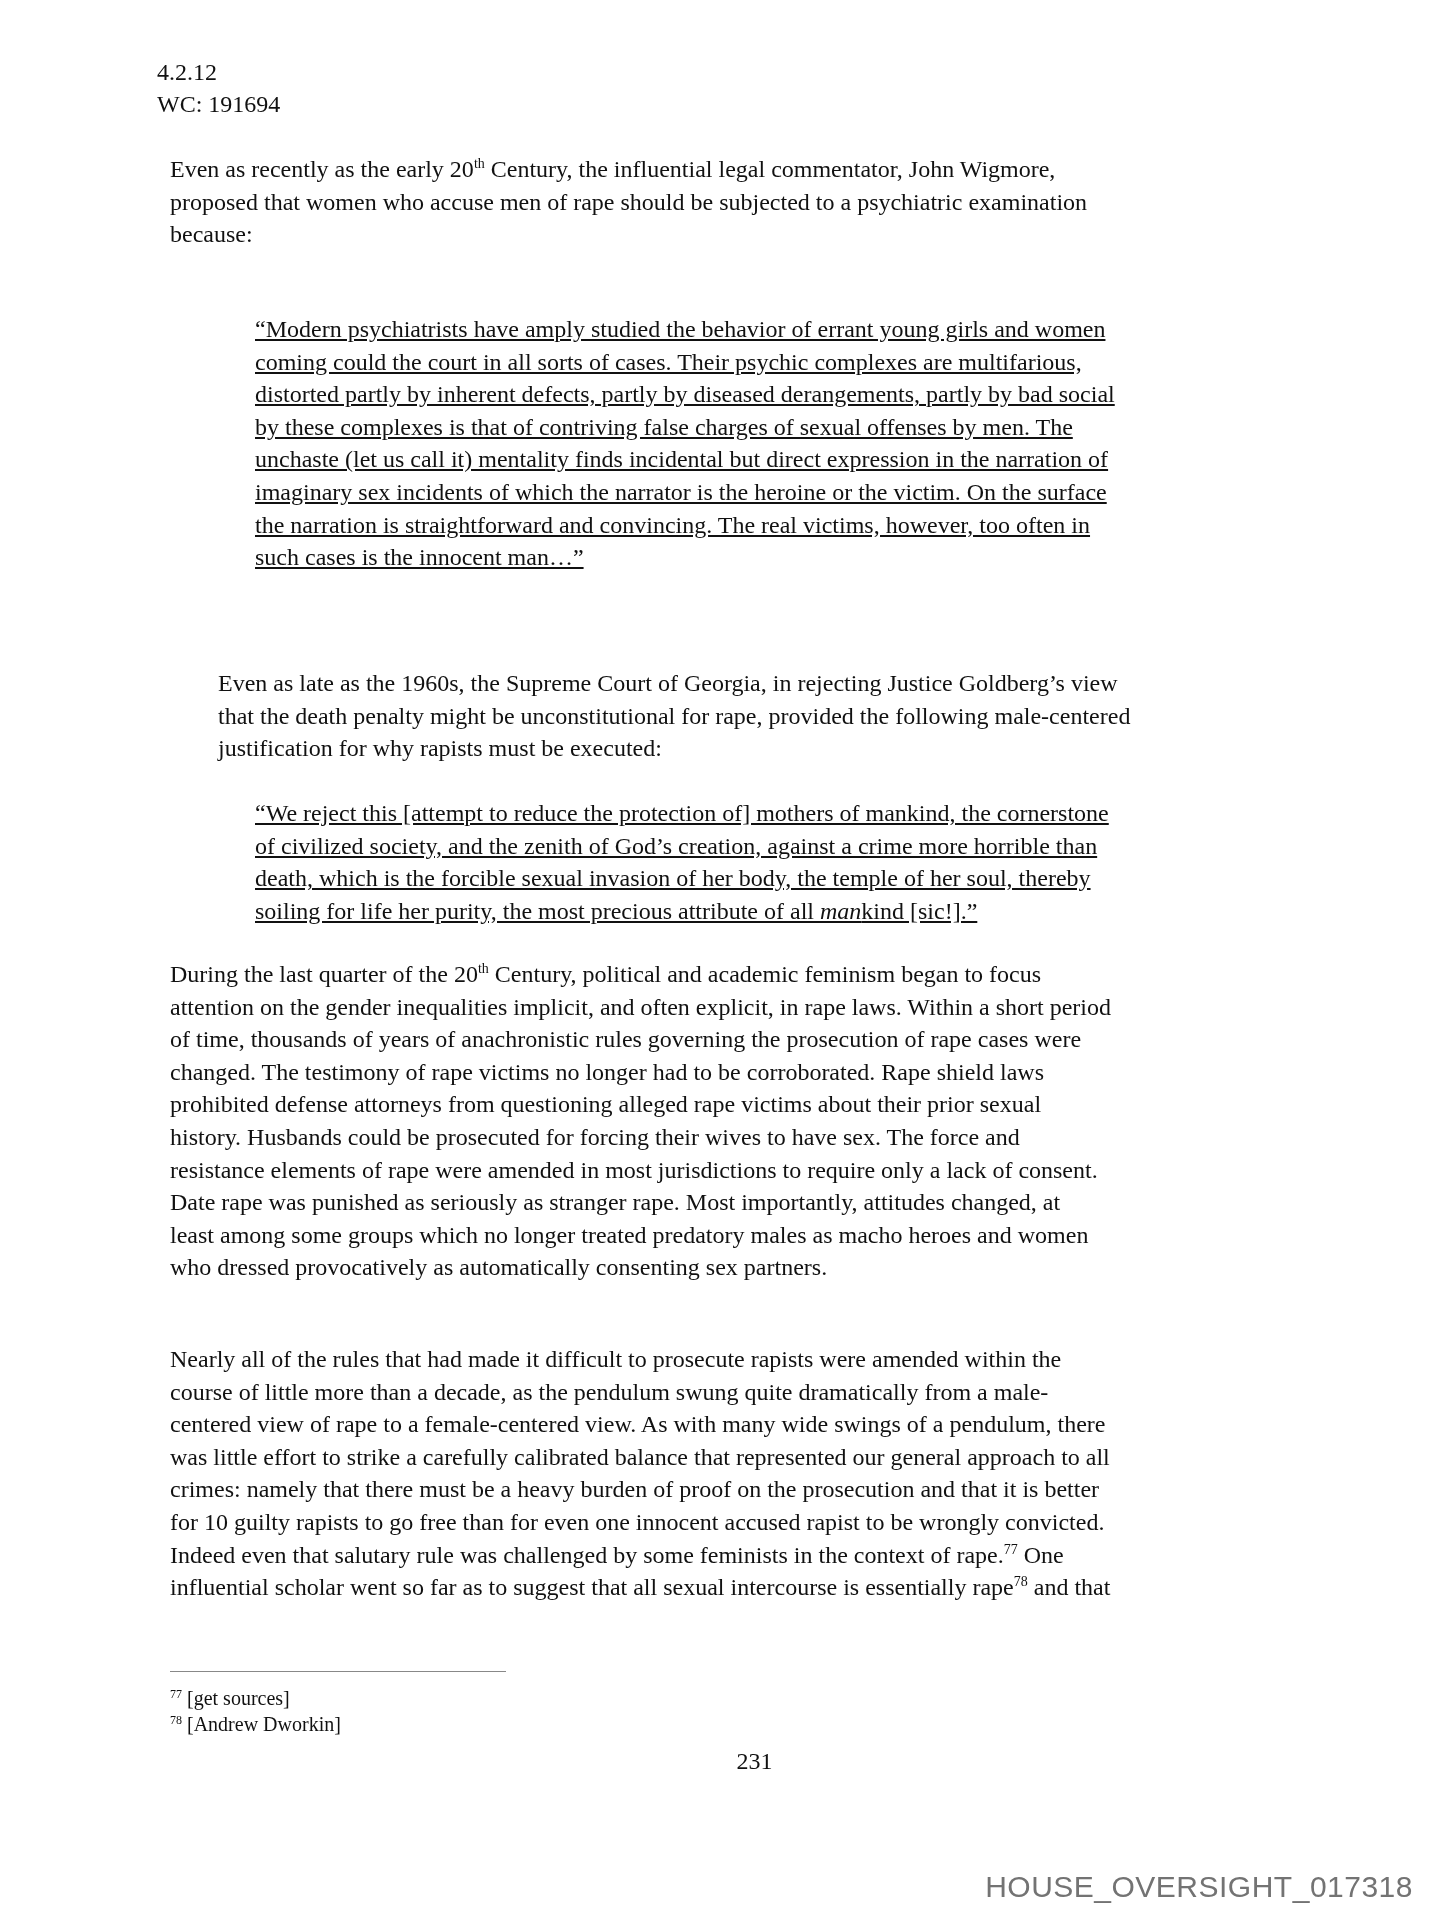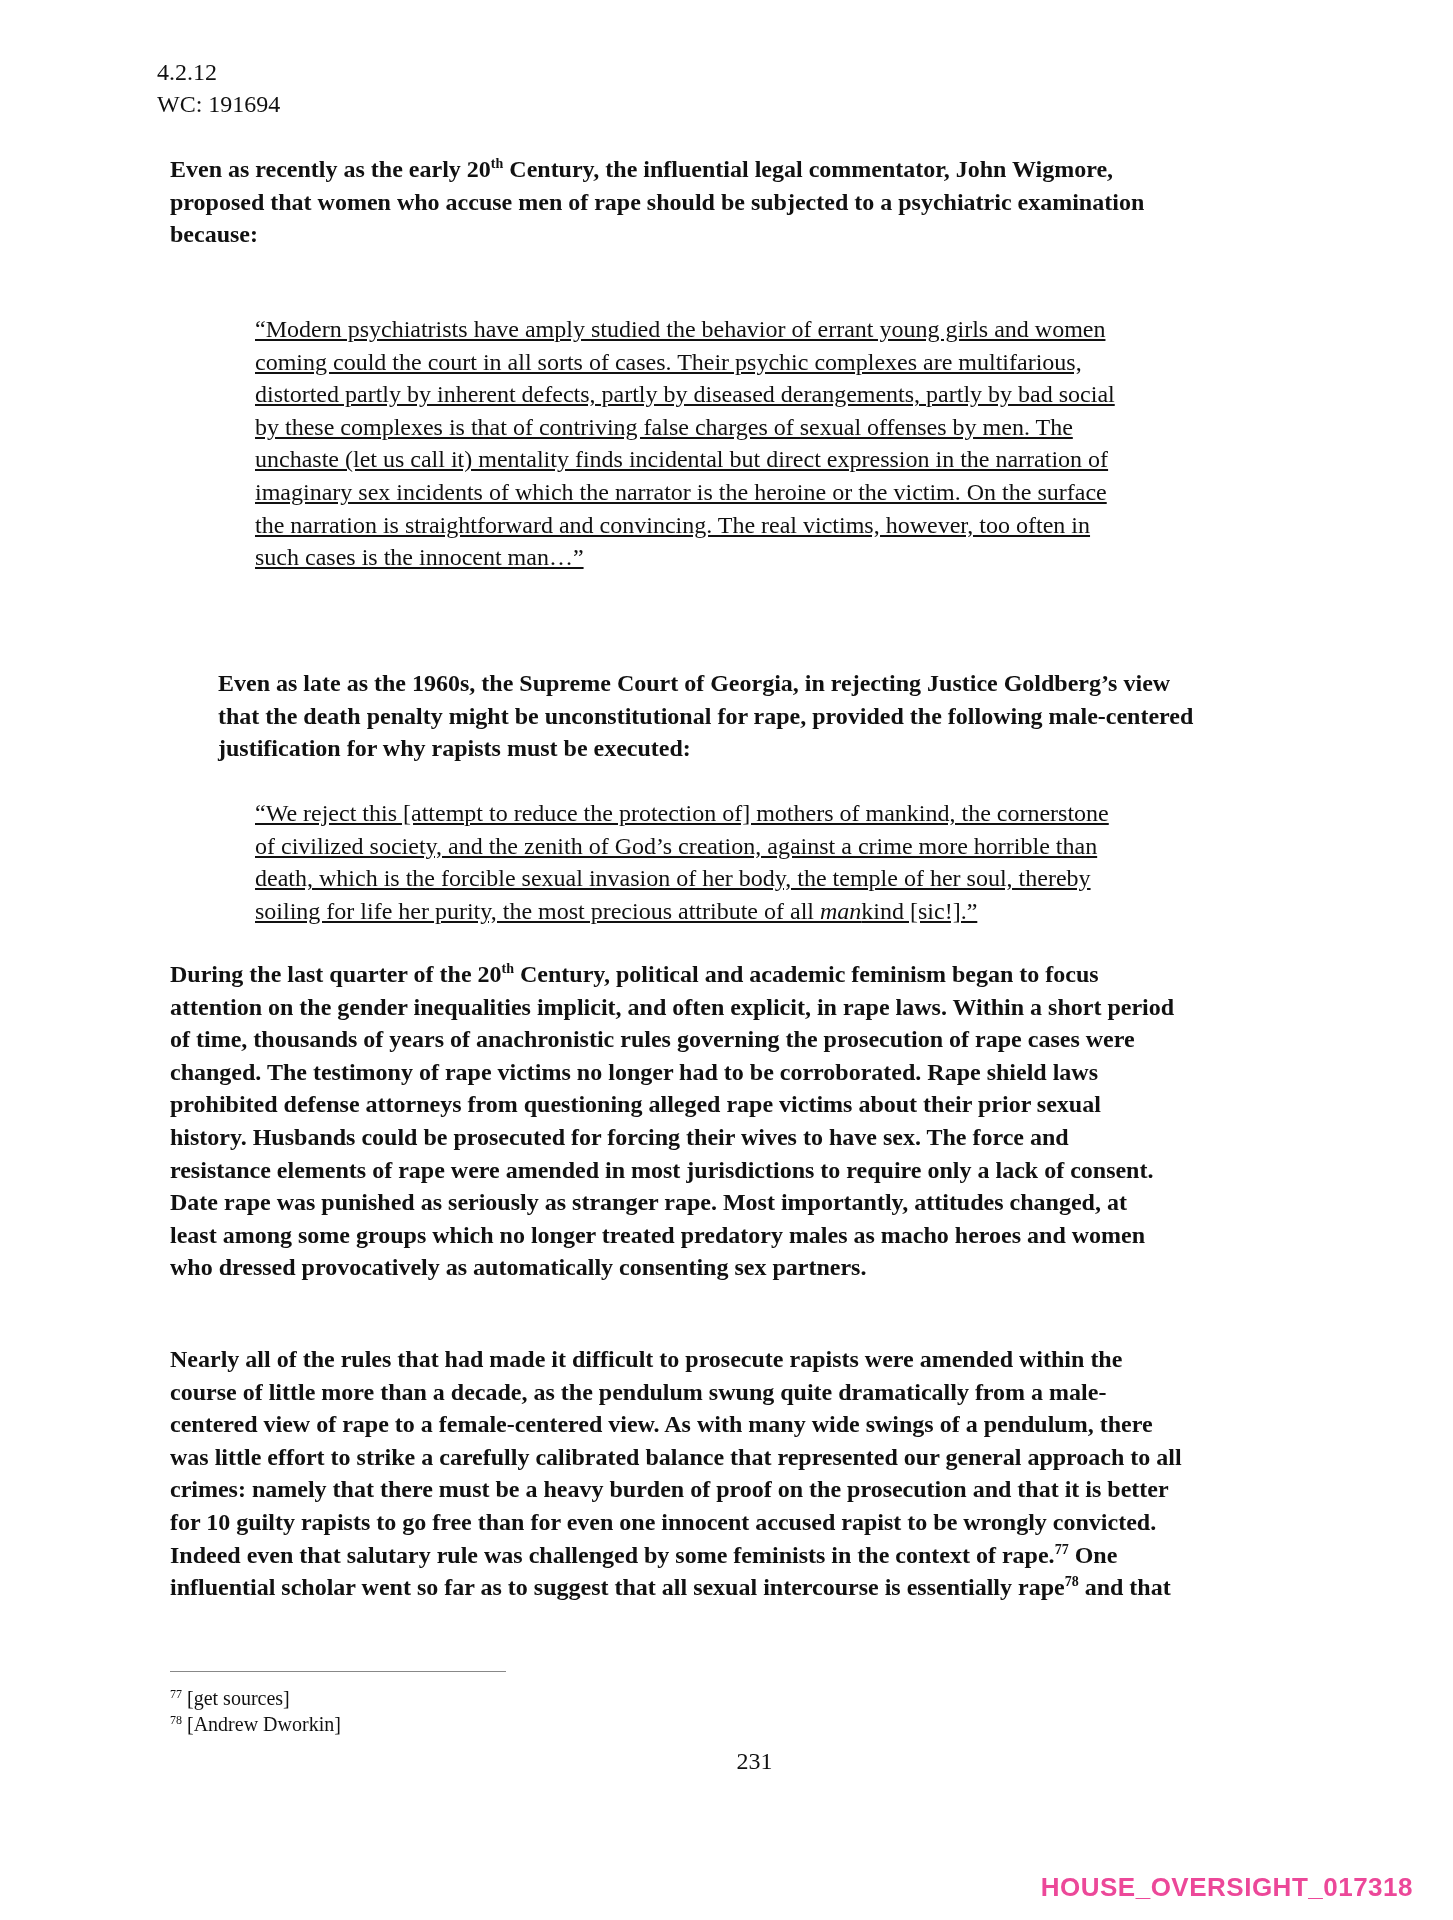--- a/index.html
+++ b/index.html
@@ -1,28 +1,28 @@
 <!DOCTYPE html>
 <html><head>
 <meta charset="utf-8">
 <style>
   html, body { margin: 0; padding: 0; background: #ffffff; }
   body { width: 1453px; height: 1920px; position: relative; overflow: hidden; color: #111; }
   .page { position: absolute; left: 0; top: 0; width: 1453px; height: 1920px; font-family: "Liberation Serif", serif; font-size: 24px; line-height: 32.6px; }
   .header { position: absolute; left: 157px; top: 56px; }
   .header div { line-height: 32px; }
-  .para { position: absolute; left: 170px; width: 1120px; font-weight: bold; }
+  .para { position: absolute; left: 170px; width: 1120px; }
   .quote { position: absolute; left: 255px; width: 1010px; text-decoration: underline; }
   .line { white-space: nowrap; display: block; }
   sup { font-size: 14px; line-height: 0; vertical-align: 9px; }
   .fn-rule { position: absolute; left: 170px; top: 1671px; width: 336px; height: 1px; background: #888; }
   .footnotes { position: absolute; left: 170px; top: 1685px; font-size: 20px; line-height: 26px; }
   .footnotes sup { font-size: 12px; vertical-align: 7px; }
   .page-number { position: absolute; left: 0; width: 1453px; top: 1745px; text-align: center; margin-left: 28px; }
-  .bates { position: absolute; right: 40px; top: 1871px; font-family: "Liberation Sans", sans-serif; font-size: 26px; letter-spacing: 0.5px; color: #ec4899; font-weight: bold; }
+  .bates { position: absolute; right: 40px; top: 1871px; font-family: "Liberation Sans", sans-serif; font-size: 30px; letter-spacing: 0.5px; color: #737373; }
 </style>
 </head>
 <body>
 
 <div class="page">
 
   <div class="header">
     <div>4.2.12</div>
     <div>WC:  191694</div>
   </div>

